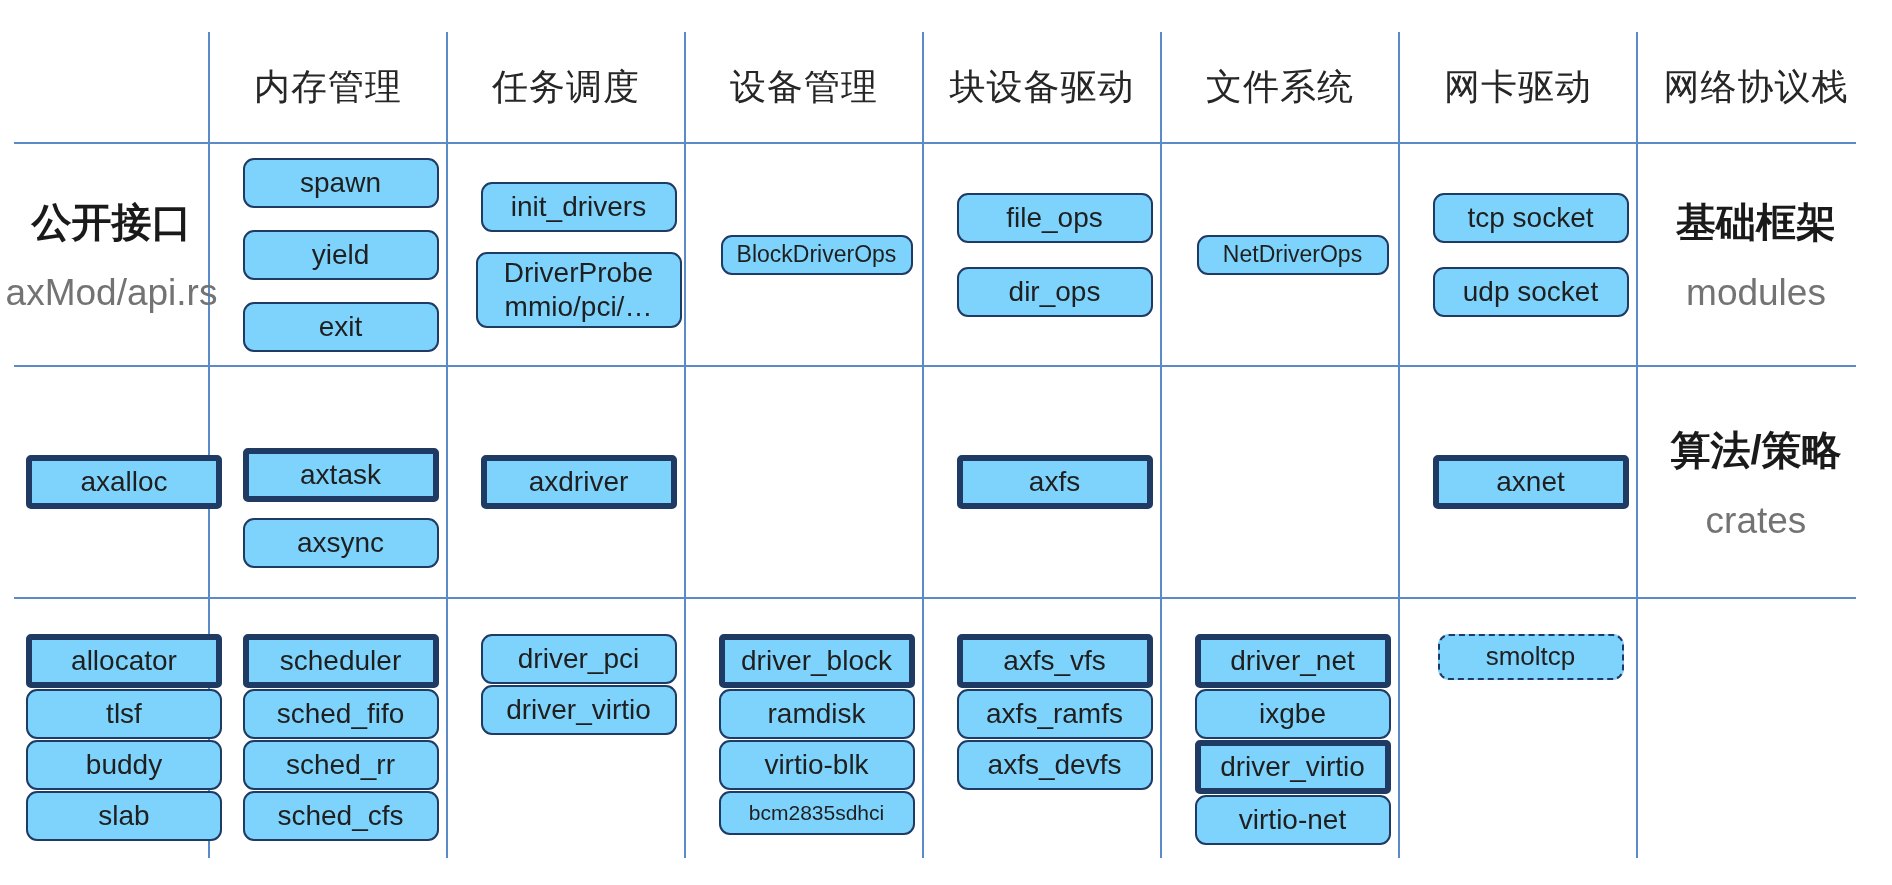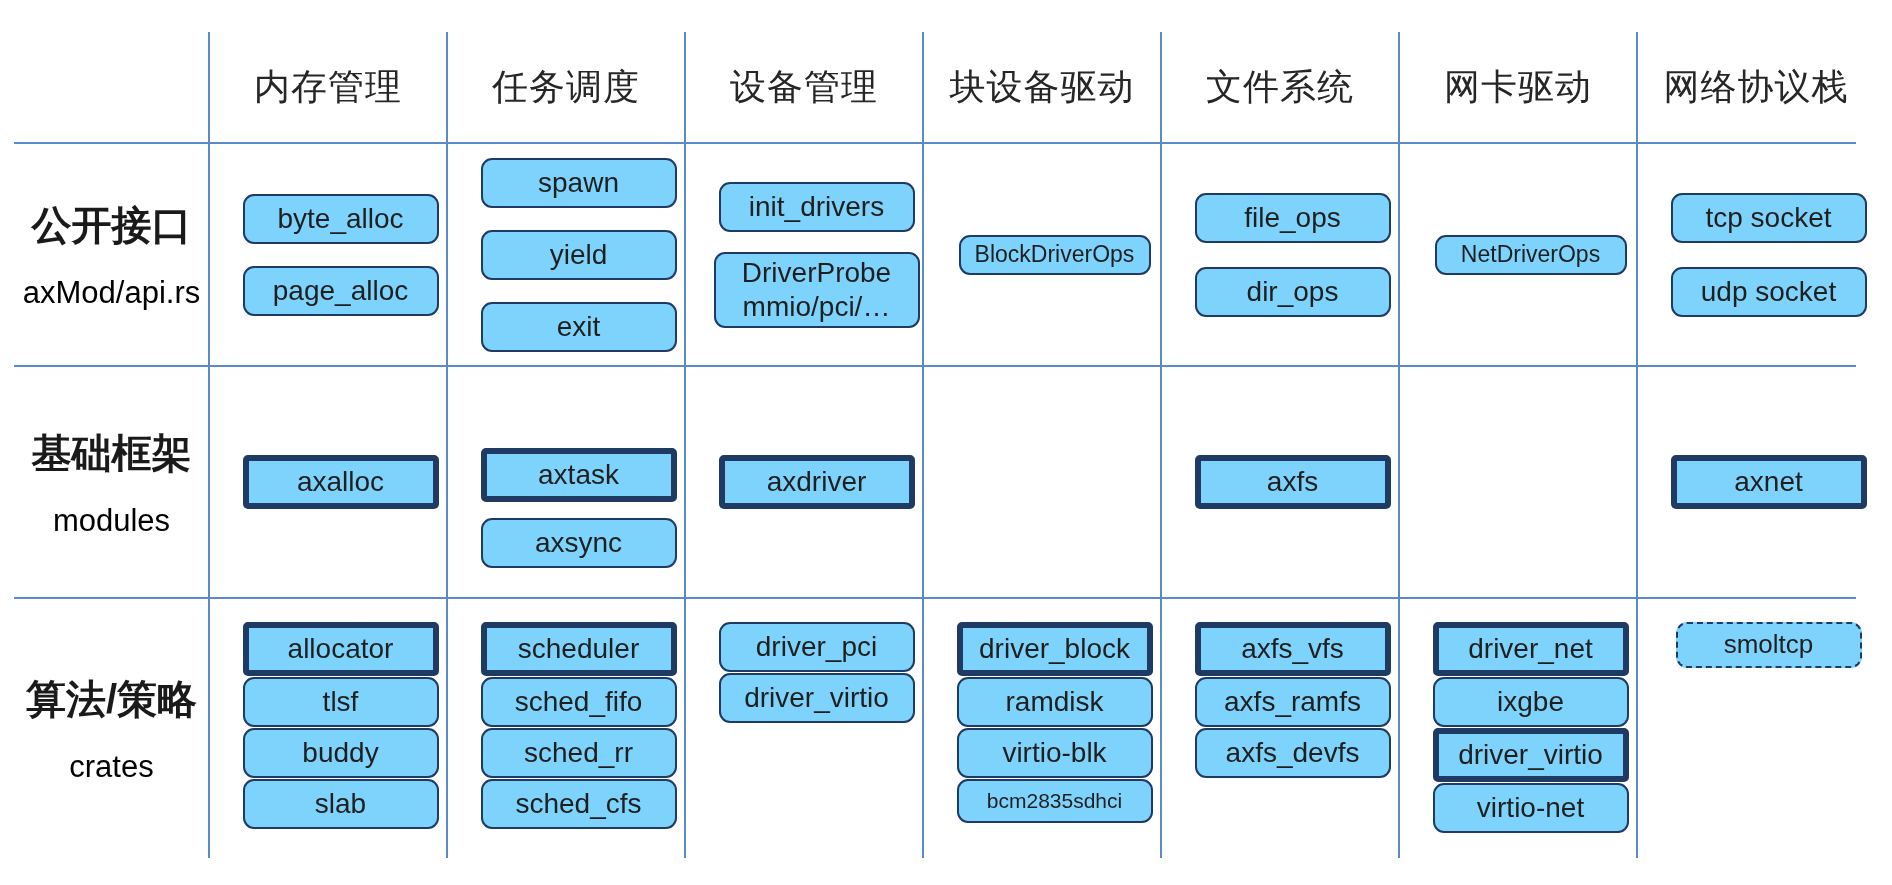--- a/index.html
+++ b/index.html
@@ -13,23 +13,23 @@
   .grid{
     position:absolute;left:0;top:0;
     display:grid;
     grid-template-columns:195px repeat(7,238px);
     grid-template-rows:111px 223px 232px 260px;
   }
   .cell{display:flex;flex-direction:column;align-items:center;justify-content:center;}
   .colhead{font-size:36px;color:#262626;letter-spacing:1px;}
   .rowhead{gap:22px;}
   .rh-title{font-size:40px;font-weight:bold;color:#1a1a1a;}
-  .rh-sub{font-size:31px;color:#000000;}
+  .rh-sub{font-size:37px;color:#737373;}
   .g20{gap:20px}.g22{gap:22px}.g24{gap:24px}
-  .stack{justify-content:flex-start;padding-top:24px;gap:1px;}
+  .stack{justify-content:flex-start;padding-top:36px;gap:1px;}
   .nudge{transform:translateY(26px);}
   .box{
     box-sizing:border-box;width:196px;height:50px;flex:0 0 auto;
     border:2.5px solid #1f3a63;border-radius:11px;background:#7dd3fc;
     display:flex;flex-direction:column;align-items:center;justify-content:center;
     font-size:28px;color:#1f1f1f;line-height:1.2;text-align:center;margin-left:25px;
   }
   .thick{border-width:6px;height:54px;border-radius:5px;}
   .small{height:40px;font-size:23px;width:192px;}
   .tiny{height:44px;font-size:21px;}
@@ -60,24 +60,20 @@
     <div class="cell colhead">设备管理</div>
     <div class="cell colhead">块设备驱动</div>
     <div class="cell colhead">文件系统</div>
     <div class="cell colhead">网卡驱动</div>
     <div class="cell colhead">网络协议栈</div>
 
     <div class="cell rowhead">
       <div class="rh-title">公开接口</div>
       <div class="rh-sub">axMod/api.rs</div>
     </div>
-    <div class="cell g22">
-        <div class="box">byte_alloc</div>
-        <div class="box">page_alloc</div>
-      </div>
     <div class="cell g22">
         <div class="box">spawn</div>
         <div class="box">yield</div>
         <div class="box">exit</div>
       </div>
     <div class="cell g20">
         <div class="box">init_drivers</div>
         <div class="box multiline">
           <div>DriverProbe</div>
           <div>mmio/pci/…</div>

